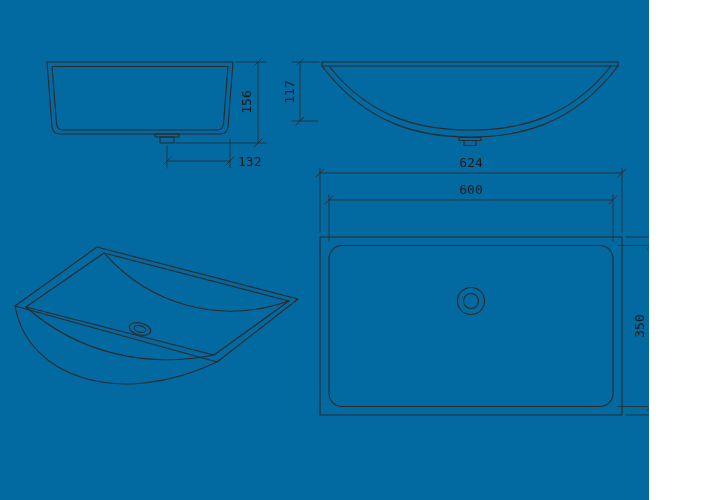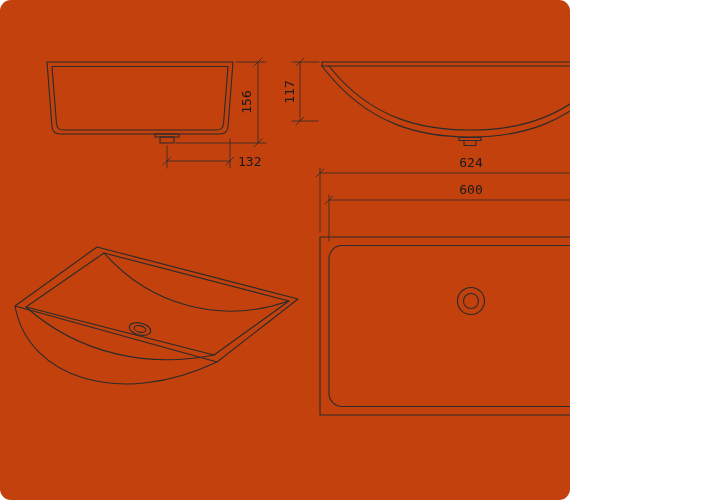--- a/index.html
+++ b/index.html
@@ -1,22 +1,21 @@
 <!DOCTYPE html>
 <html><head>
 <meta charset="utf-8">
 <style>
   html,body{margin:0;padding:0;background:#ffffff;}
   .canvas{
     position:relative;
-    width:570px;height:500px;
-    background:#c2410c;
+    width:649px;height:500px;
+    background:#0369a1;
     font-family:"DejaVu Sans Mono","Liberation Mono",monospace;
     overflow:hidden;
-    border-radius:11px;
   }
   svg{position:absolute;left:0;top:0;}
   .geo{stroke:#2b2b2b;stroke-width:1.1;fill:none;stroke-linejoin:round;stroke-linecap:round;}
   .dim{stroke:#2b2b2b;stroke-width:0.8;fill:none;stroke-linecap:round;}
   .dimtxt{
     font-family:"DejaVu Sans Mono","Liberation Mono",monospace;
     font-size:13px;fill:#1a1a1a;stroke:none;
   }
 </style>
 </head>

